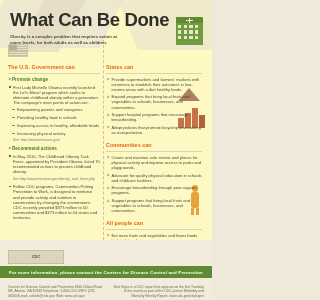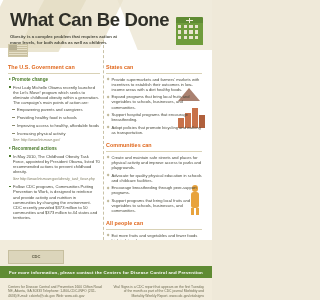--- a/index.html
+++ b/index.html
@@ -3,21 +3,21 @@
 <meta charset="utf-8">
 <style>
   html,body{margin:0;padding:0;}
   body{
     width:212px;height:300px;overflow:hidden;
     background:#efe9d9;
     font-family:"Liberation Sans",sans-serif;
     color:#3a3a30;
     position:relative;
   }
-  .page{position:absolute;inset:0;background:#ffffff;overflow:hidden;}
+  .page{position:absolute;inset:0;background:#fef9c3;overflow:hidden;}
 
   
   .wedge-a{position:absolute;left:-6px;top:-10px;width:120px;height:58px;
     background:#ece6d2;transform:skewX(-26deg);opacity:.9;}
   .wedge-b{position:absolute;left:34px;top:-14px;width:42px;height:66px;
     background:#e3dcc2;transform:skewX(-28deg);opacity:.75;}
   .wedge-c{position:absolute;right:-30px;top:-28px;width:120px;height:78px;
     background:#e9e3cd;transform:skewX(22deg);opacity:.7;}
   .dashline{position:absolute;left:103px;top:40px;width:0;height:205px;
     border-left:1px dashed #c9c2a6;}

